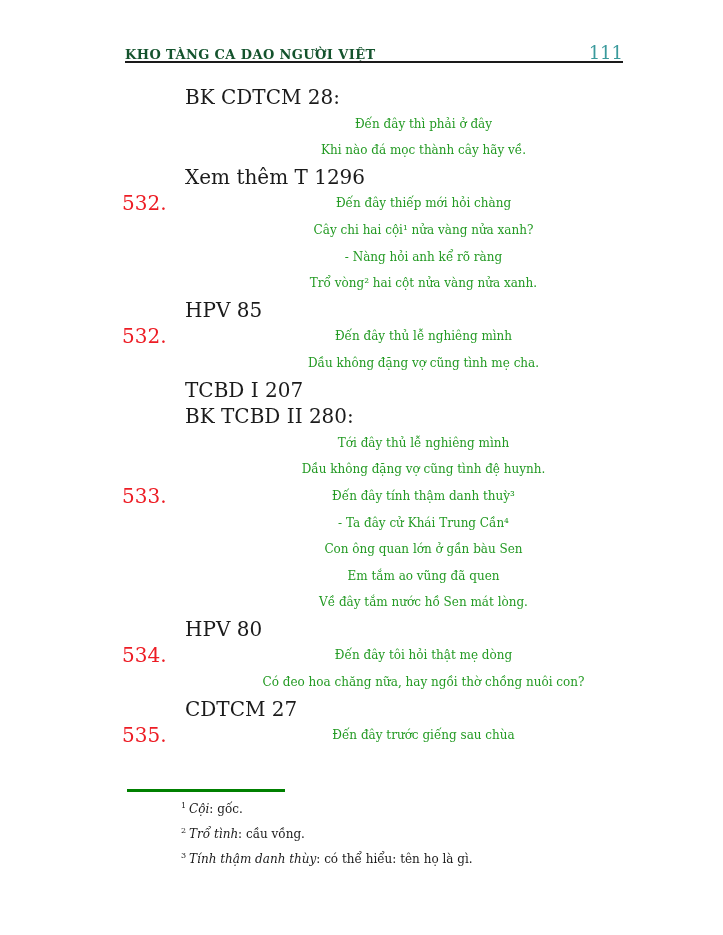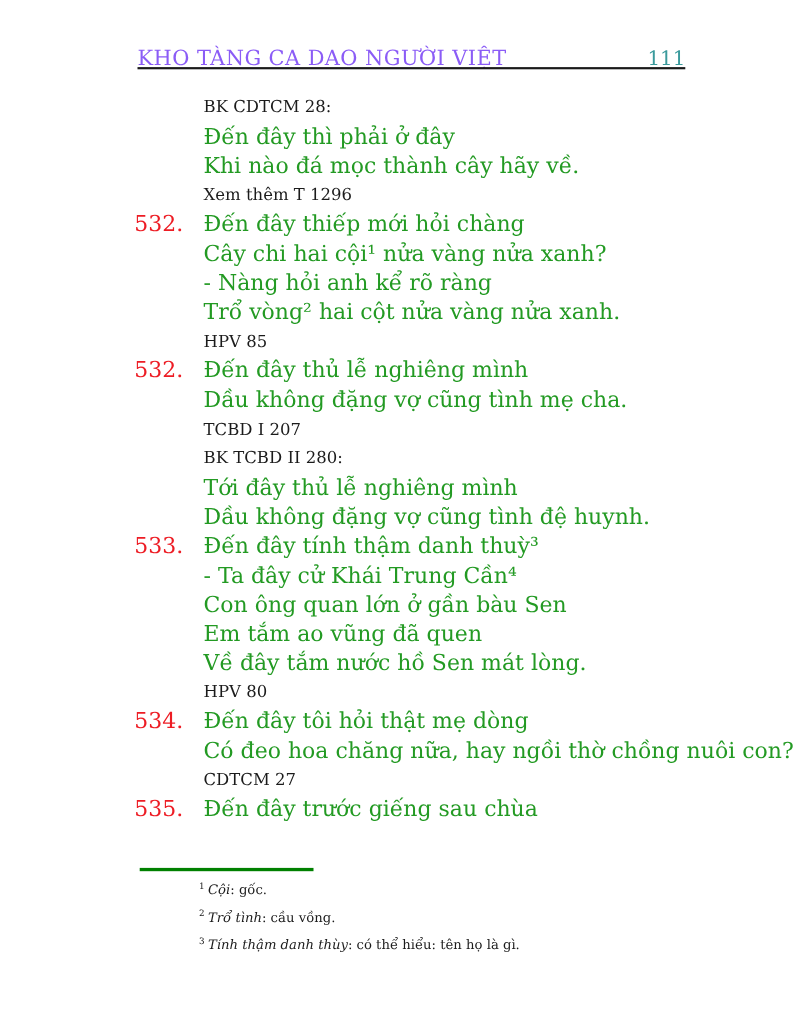--- a/index.html
+++ b/index.html
@@ -14,24 +14,24 @@
 
   .page-header {
     position: absolute;
     left: 125px; top: 42px;
     width: 498px;
     display: flex;
     justify-content: space-between;
     align-items: baseline;
   }
   .header-title {
-    font-size: 19px;
+    font-size: 13px;
     letter-spacing: 0.4px;
-    color: #8b5cf6;
-    font-weight: normal;
+    color: #14532d;
+    font-weight: bold;
   }
   .header-pagenum {
     font-size: 18px;
     color: #3a9a9c;
   }
   .header-rule {
     position: absolute;
     left: 125px; top: 61px;
     width: 498px; height: 2px;
     background: #1a1a1a;
@@ -48,22 +48,22 @@
     left: 0; top: 0;
     color: #ed1c24;
     font-size: 20px;
     line-height: 26.6px;
   }
   .line {
     margin-left: 63px;
     line-height: 26.6px;
     white-space: nowrap;
   }
-  .line.verse { color: #239a23; font-size: 20px; }
-  .line.ref   { color: #1b1b1b; font-size: 15px; }
+  .line.verse { color: #239a23; font-size: 12px; text-align: center; }
+  .line.ref   { color: #1b1b1b; font-size: 20px; }
 
   .footnote-rule {
     position: absolute;
     left: 127px; top: 789px;
     width: 158px; height: 3px;
     background: #008000;
   }
   .footnotes {
     position: absolute;
     left: 181px; top: 795px;

